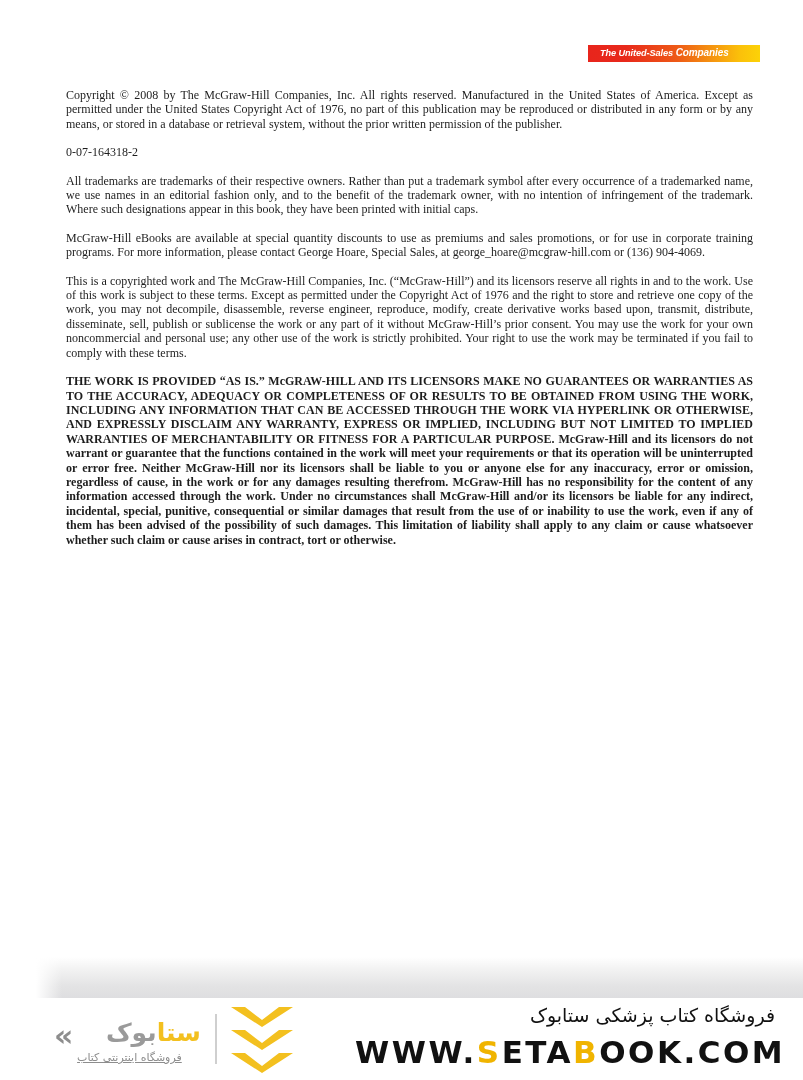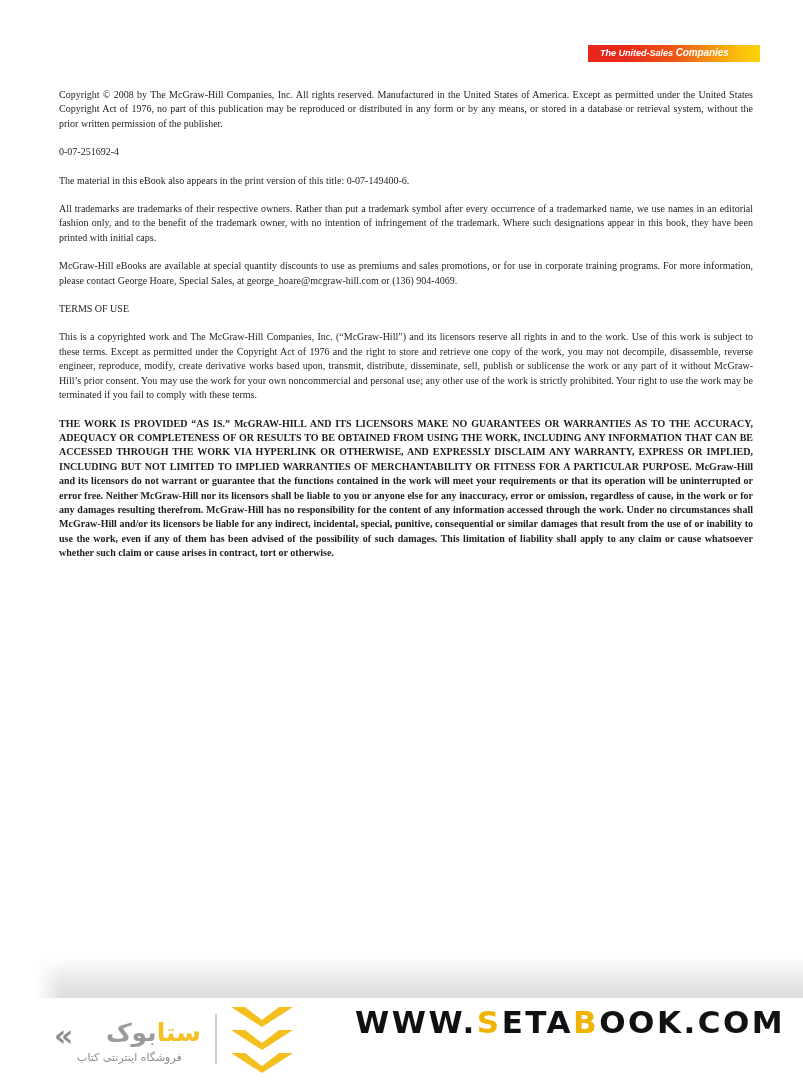--- a/index.html
+++ b/index.html
@@ -51,22 +51,22 @@
   }
 
   
   .doc-body {
     position: absolute;
     left: 50px;
     top: 88px;
     width: 703px;
   }
   .doc-body p {
-    margin: 0 0 14px 9px;
-    font-size: 10px;
+    margin: 0 0 14px 16px;
+    font-size: 12px;
     line-height: 14.4px;
     text-align: justify;
     -webkit-hyphens: none;
     hyphens: none;
     color: #1d1d1d;
   }
   .doc-body p.plain {
     text-align: left;
   }
   .doc-body p.caps-block {
@@ -153,20 +153,21 @@
     font-weight: bold;
   }
   .logo-subtitle {
     font-family: "DejaVu Sans", "Liberation Sans", sans-serif;
     font-size: 11px;
     line-height: 14px;
     color: #8d8d8d;
     direction: rtl;
     white-space: nowrap;
     margin-top: -2px;
+    text-decoration: underline;
   }
   .logo-divider {
     width: 2px;
     height: 50px;
     background: #cfcfcf;
     margin: 0 14px 0 2px;
   }
   .logo-chevrons {
     display: flex;
     flex-direction: column;
@@ -205,25 +206,23 @@
 </style>
 </head>
 <body>
 
 <div class="mh-banner">
   <span class="mh-banner-text"><span>The United</span><span>-</span><span>Sales</span><span class="small">&nbsp;</span><span class="small">Companies</span></span>
 </div>
 
 <div class="doc-body">
   <p class="tight">Copyright © 2008 by The McGraw-Hill Companies, Inc. All rights reserved. Manufactured in the United States of America. Except as permitted under the United States Copyright Act of 1976, no part of this publication may be reproduced or distributed in any form or by any means, or stored in a database or retrieval system, without the prior written permission of the publisher.</p>
-  <p class="plain tight">0-07-251692-4</p>
-  <p class="plain tight">The material in this eBook also appears in the print version of this title: 0-07-149400-6.</p>
+  <p class="plain tight">0-07-164318-2</p>
   <p class="tight">All trademarks are trademarks of their respective owners. Rather than put a trademark symbol after every occurrence of a trademarked name, we use names in an editorial fashion only, and to the benefit of the trademark owner, with no intention of infringement of the trademark. Where such designations appear in this book, they have been printed with initial caps.</p>
   <p class="tight">McGraw-Hill eBooks are available at special quantity discounts to use as premiums and sales promotions, or for use in corporate training programs. For more information, please contact George Hoare, Special Sales, at george_hoare@mcgraw-hill.com or (136) 904-4069.</p>
-  <p class="plain tight">TERMS OF USE</p>
   <p class="tight">This is a copyrighted work and The McGraw-Hill Companies, Inc. (“McGraw-Hill”) and its licensors reserve all rights in and to the work. Use of this work is subject to these terms. Except as permitted under the Copyright Act of 1976 and the right to store and retrieve one copy of the work, you may not decompile, disassemble, reverse engineer, reproduce, modify, create derivative works based upon, transmit, distribute, disseminate, sell, publish or sublicense the work or any part of it without McGraw-Hill’s prior consent. You may use the work for your own noncommercial and personal use; any other use of the work is strictly prohibited. Your right to use the work may be terminated if you fail to comply with these terms.</p>
   <p class="caps-block caps tight">THE WORK IS PROVIDED “AS IS.” McGRAW-HILL AND ITS LICENSORS MAKE NO GUARANTEES OR WARRANTIES AS TO THE ACCURACY, ADEQUACY OR COMPLETENESS OF OR RESULTS TO BE OBTAINED FROM USING THE WORK, INCLUDING ANY INFORMATION THAT CAN BE ACCESSED THROUGH THE WORK VIA HYPERLINK OR OTHERWISE, AND EXPRESSLY DISCLAIM ANY WARRANTY, EXPRESS OR IMPLIED, INCLUDING BUT NOT LIMITED TO IMPLIED WARRANTIES OF MERCHANTABILITY OR FITNESS FOR A PARTICULAR PURPOSE. McGraw-Hill and its licensors do not warrant or guarantee that the functions contained in the work will meet your requirements or that its operation will be uninterrupted or error free. Neither McGraw-Hill nor its licensors shall be liable to you or anyone else for any inaccuracy, error or omission, regardless of cause, in the work or for any damages resulting therefrom. McGraw-Hill has no responsibility for the content of any information accessed through the work. Under no circumstances shall McGraw-Hill and/or its licensors be liable for any indirect, incidental, special, punitive, consequential or similar damages that result from the use of or inability to use the work, even if any of them has been advised of the possibility of such damages. This limitation of liability shall apply to any claim or cause whatsoever whether such claim or cause arises in contract, tort or otherwise.</p>
 </div>
 
 <div class="gray-band"></div>
 
 <div class="footer">
 
   <div class="logo-lockup">
     <div class="logo-wordmark-wrap">
@@ -241,15 +240,16 @@
       <svg width="62" height="20" viewBox="0 0 62 20" aria-hidden="true">
         <polygon points="0,0 14,0 31,13 48,0 62,0 31,20" fill="#f3c01f"></polygon>
       </svg>
       <svg width="62" height="20" viewBox="0 0 62 20" aria-hidden="true">
         <polygon points="0,0 14,0 31,13 48,0 62,0 31,20" fill="#f3c01f"></polygon>
       </svg>
     </div>
   </div>
 
   <div class="footer-right">
+    <div class="footer-fa-title">فروشگاه کتاب پزشکی ستابوک</div>
     <div class="footer-url"><span>WWW.</span><span class="hl">S</span><span>ETA</span><span class="hl">B</span><span>OOK.COM</span></div>
   </div>
 </div>
 
 </body></html>

